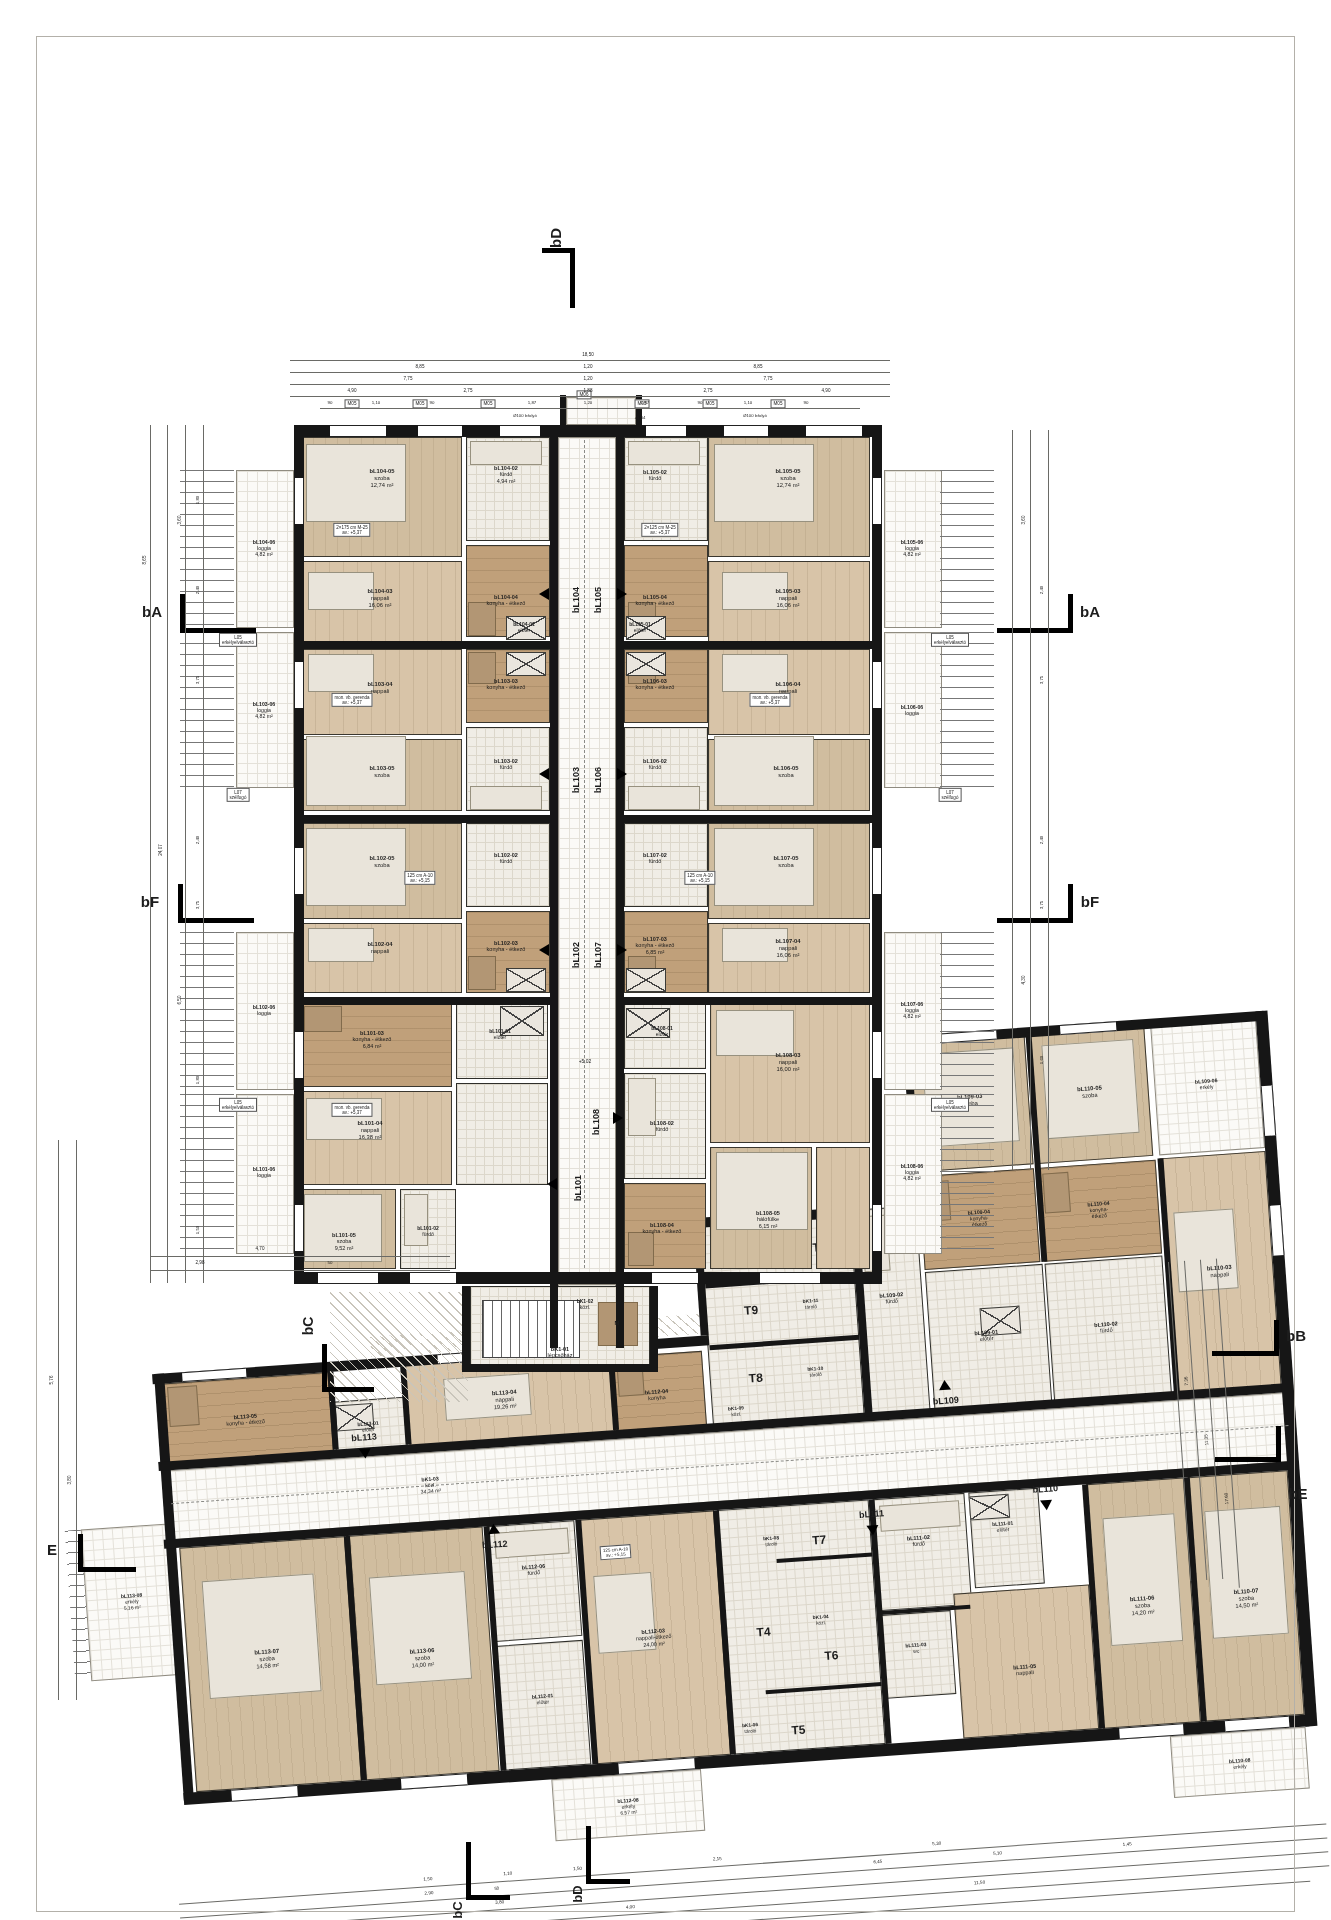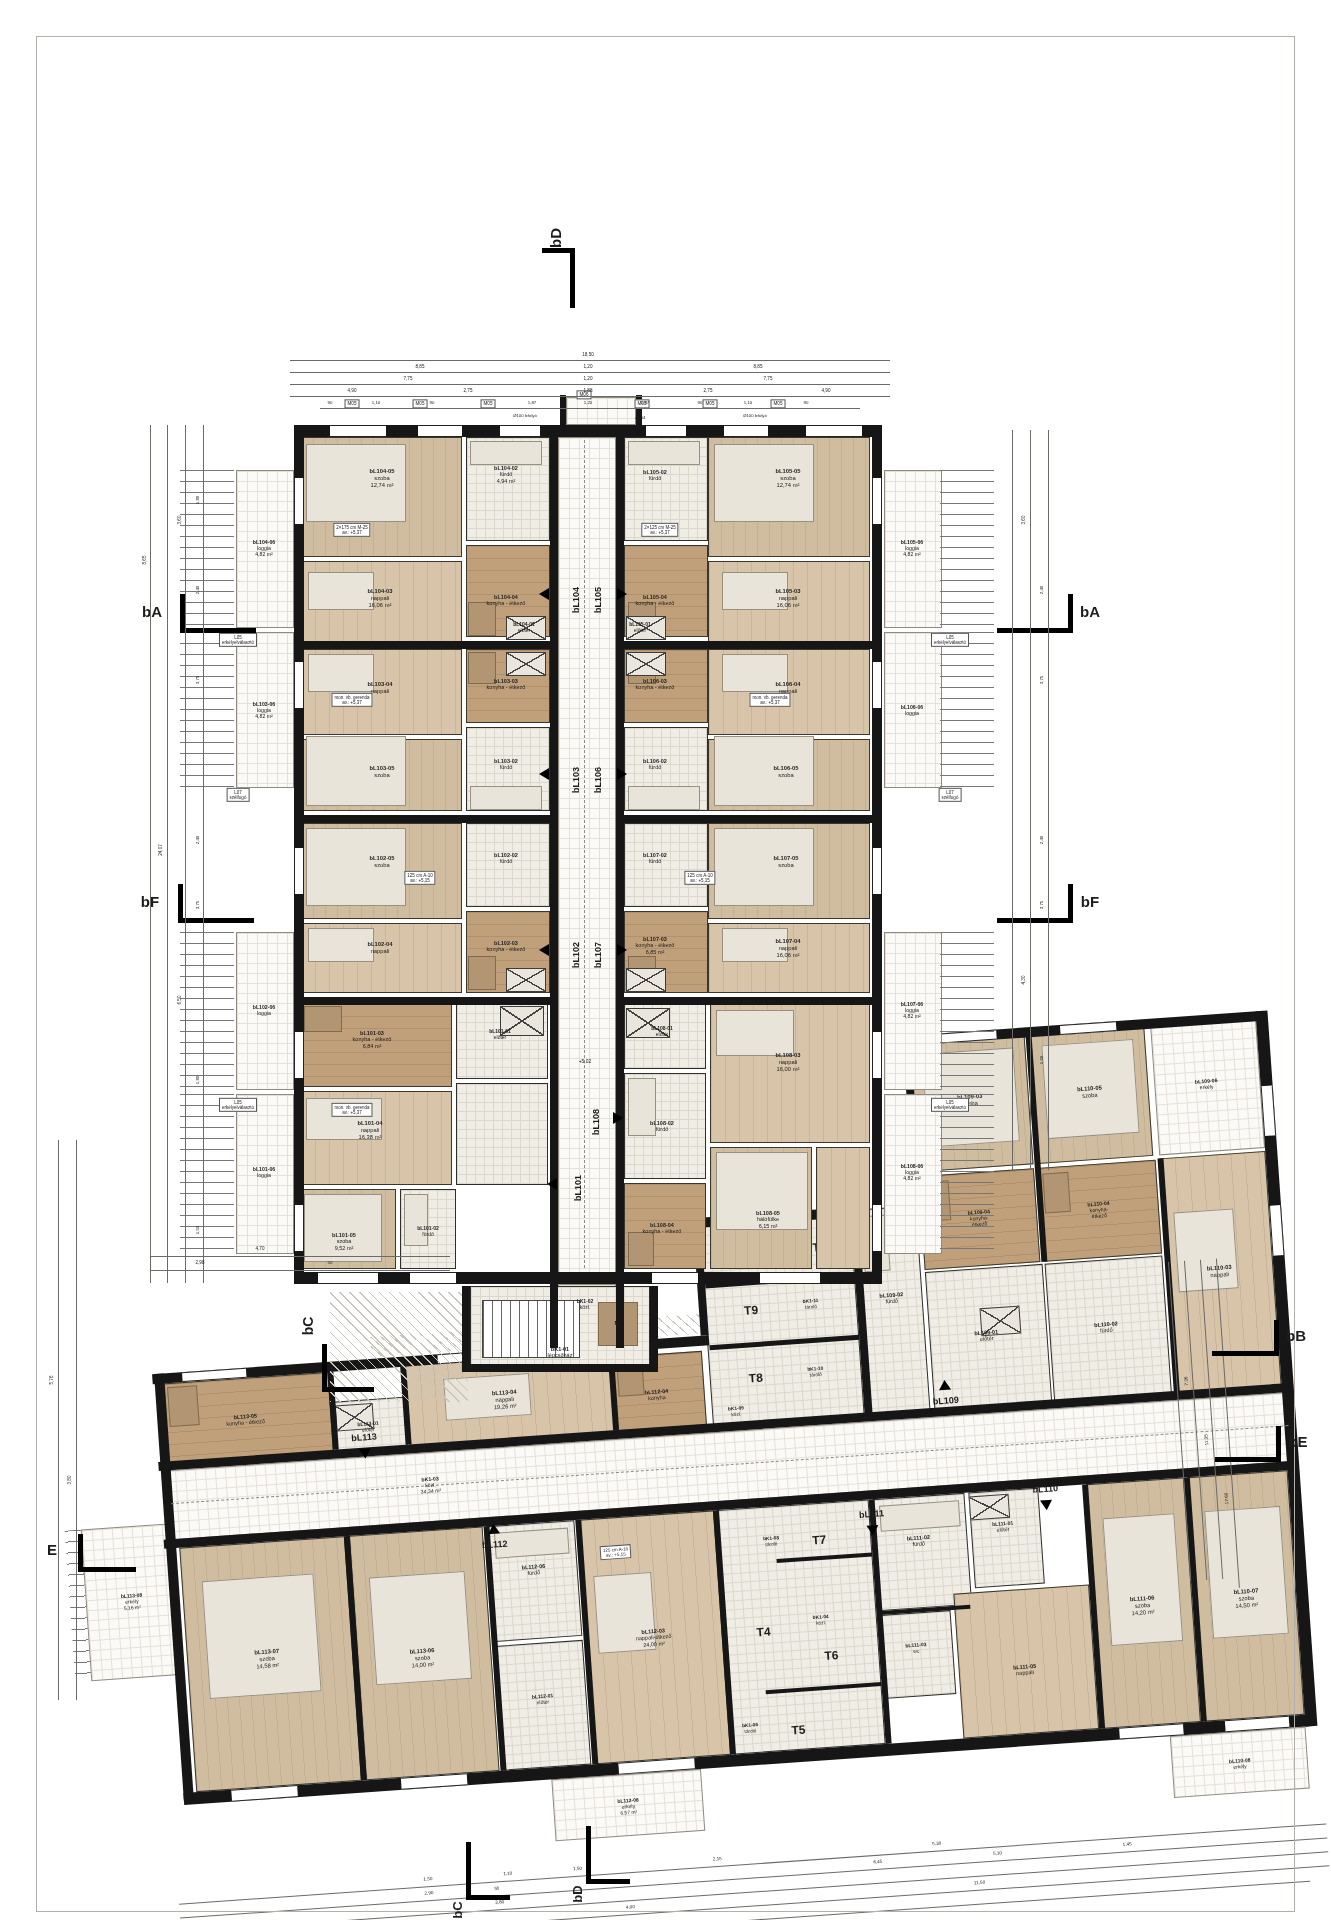--- a/index.html
+++ b/index.html
@@ -884,21 +884,21 @@
       <div class="it lab" style="left: 52px; top: 1550px; font-size: 15px; transform: translate(-50%, -50%);">
         <div style="font-weight: 700;">E</div>
       </div>
       <div class="it sec" style="left: 78px; top: 1534px; width: 5px; height: 38px;"></div>
       <div class="it sec" style="left: 78px; top: 1567px; width: 58px; height: 5px;"></div>
       <div class="it lab" style="left: 1296px; top: 1336px; font-size: 15px; transform: translate(-50%, -50%);">
         <div style="font-weight: 700;">bB</div>
       </div>
       <div class="it sec" style="left: 1274px; top: 1320px; width: 5px; height: 36px;"></div>
       <div class="it sec" style="left: 1212px; top: 1351px; width: 67px; height: 5px;"></div>
-      <div class="it lab" style="left: 1298px; top: 1442px; font-size: 15px; transform: translate(-50%, -50%);">
+      <div class="it lab" style="left: 1298px; top: 1494px; font-size: 15px; transform: translate(-50%, -50%);">
         <div style="font-weight: 700;">bE</div>
       </div>
       <div class="it sec" style="left: 1276px; top: 1426px; width: 5px; height: 36px;"></div>
       <div class="it sec" style="left: 1215px; top: 1457px; width: 66px; height: 5px;"></div>
       <div class="it sec" style="left: 466px; top: 1842px; width: 5px; height: 58px;"></div>
       <div class="it sec" style="left: 466px; top: 1895px; width: 44px; height: 5px;"></div>
       <div class="it lab" style="left: 458px; top: 1910px; font-size: 13px; transform: translate(-50%, -50%) rotate(-90deg);">
         <div style="font-weight: 700;">bC</div>
       </div>
       <div class="it sec" style="left: 586px; top: 1826px; width: 5px; height: 58px;"></div>

